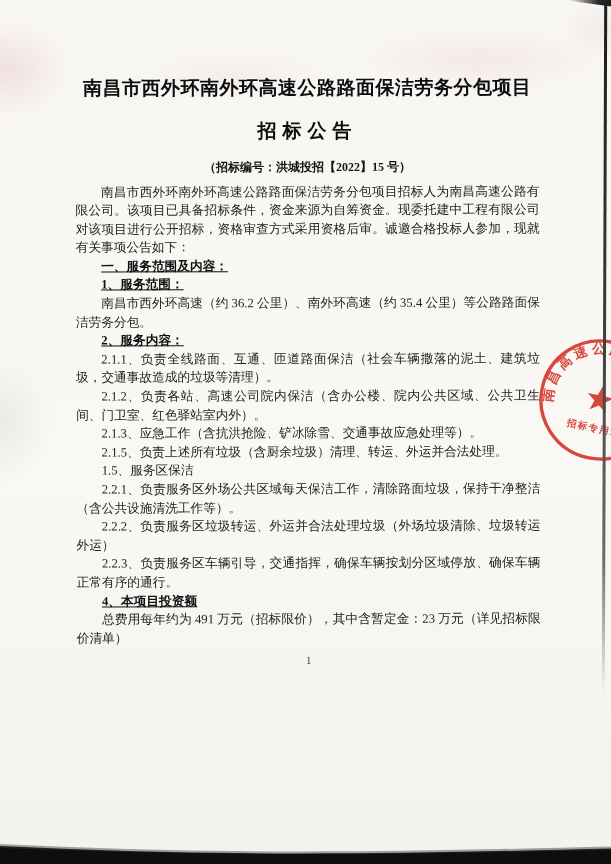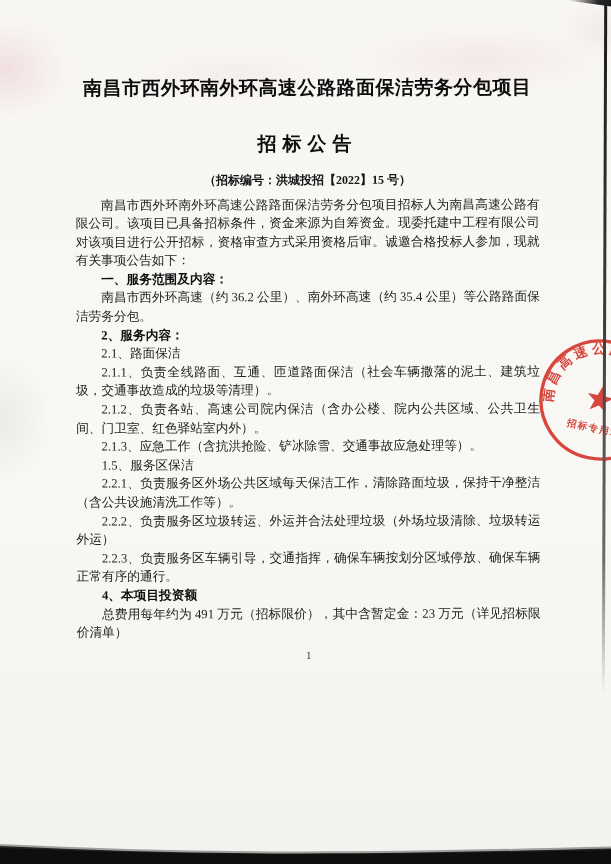--- a/index.html
+++ b/index.html
@@ -20,35 +20,35 @@
       radial-gradient(130px 38px at 235px 75px, rgba(222,196,206,.18), transparent 70%),
       radial-gradient(70px 90px at 2px 420px, rgba(120,118,118,.10), transparent 72%),
       radial-gradient(60px 40px at 606px 30px, rgba(210,185,195,.20), transparent 75%);
   }
   .content{
     position:absolute;left:76px;top:74px;width:464px;color:#1f1f1f;
     transform:rotate(-0.15deg);
   }
   .title{
     font-size:19px;font-weight:bold;text-align:center;color:#0d0d0d;
-    margin:0 0 28px 0;line-height:1.5;letter-spacing:0.5px;
+    margin:0 0 15px 0;line-height:1.5;letter-spacing:0.5px;
   }
   .subtitle{
     font-size:19px;font-weight:bold;text-align:center;color:#0d0d0d;
     margin:0 0 15px 0;letter-spacing:6px;
   }
   .tender-no{
     font-size:12px;font-weight:bold;text-align:center;color:#141414;
     margin:0 0 7px 0;
   }
   .body-text p{
     margin:0;font-size:12.7px;line-height:18.6px;text-align:justify;
     text-indent:2em;color:#222;
   }
-  .body-text p.bold{font-weight:bold;color:#101010;}
+  .body-text p.bold{font-weight:bold;color:#101010;text-decoration:underline;}
   .page-number{
     text-align:center;font-size:11px;color:#444;margin-top:7px;
   }
   .seal{
     position:absolute;left:520px;top:328px;width:150px;height:150px;
     overflow:visible;opacity:.9;mix-blend-mode:multiply;pointer-events:none;
   }
   .edge-right{
     position:absolute;left:603px;top:4px;width:3px;height:690px;
     background:linear-gradient(180deg,#1c1c1c 0%,#3a3a3a 45%,#6a6a6a 80%,rgba(110,110,110,0) 100%);
@@ -68,26 +68,27 @@
   <div class="scan-smudges"></div>
 
   <div class="content">
     <h1 class="title">南昌市西外环南外环高速公路路面保洁劳务分包项目</h1>
     <h2 class="subtitle">招标公告</h2>
     <div class="tender-no">（招标编号：洪城投招【2022】15 号）</div>
 
     <div class="body-text">
       <p>南昌市西外环南外环高速公路路面保洁劳务分包项目招标人为南昌高速公路有限公司。该项目已具备招标条件，资金来源为自筹资金。现委托建中工程有限公司对该项目进行公开招标，资格审查方式采用资格后审。诚邀合格投标人参加，现就有关事项公告如下：</p>
       <p class="bold">一、服务范围及内容：</p>
+      <p class="bold">1、服务范围：</p>
       <p>南昌市西外环高速（约 36.2 公里）、南外环高速（约 35.4 公里）等公路路面保洁劳务分包。</p>
       <p class="bold">2、服务内容：</p>
-      <p>2.1、路面保洁</p>
       <p>2.1.1、负责全线路面、互通、匝道路面保洁（社会车辆撒落的泥土、建筑垃圾，交通事故造成的垃圾等清理）。</p>
       <p>2.1.2、负责各站、高速公司院内保洁（含办公楼、院内公共区域、公共卫生间、门卫室、红色驿站室内外）。</p>
       <p>2.1.3、应急工作（含抗洪抢险、铲冰除雪、交通事故应急处理等）。</p>
+      <p>2.1.5、负责上述所有垃圾（含厨余垃圾）清理、转运、外运并合法处理。</p>
       <p>1.5、服务区保洁</p>
       <p>2.2.1、负责服务区外场公共区域每天保洁工作，清除路面垃圾，保持干净整洁（含公共设施清洗工作等）。</p>
       <p>2.2.2、负责服务区垃圾转运、外运并合法处理垃圾（外场垃圾清除、垃圾转运外运）</p>
       <p>2.2.3、负责服务区车辆引导，交通指挥，确保车辆按划分区域停放、确保车辆正常有序的通行。</p>
       <p class="bold">4、本项目投资额</p>
       <p>总费用每年约为 491 万元（招标限价），其中含暂定金：23 万元（详见招标限价清单）</p>
     </div>
 
     <div class="page-number">1</div>
   </div>

